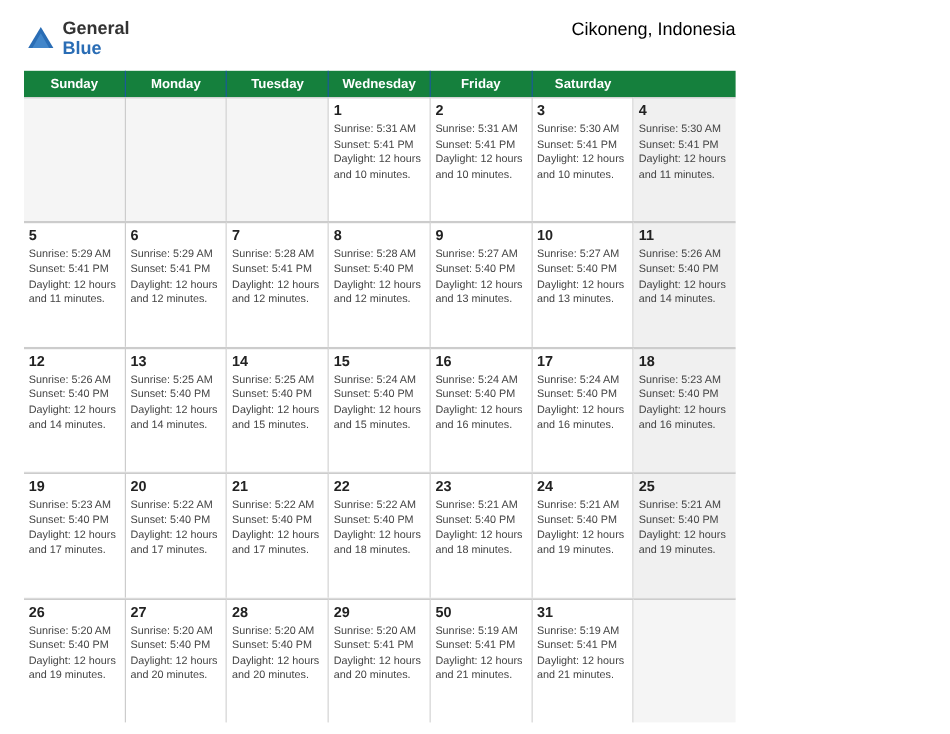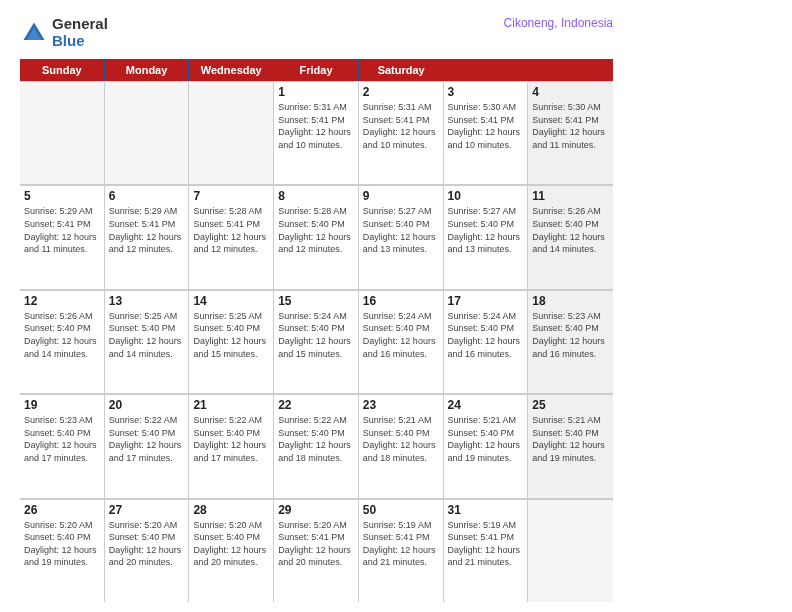--- a/index.html
+++ b/index.html
@@ -50,32 +50,32 @@
     .title-block {
       text-align: right;
     }
     .month-title {
       font-size: 32px;
       font-weight: bold;
       color: #222;
       line-height: 1.1;
     }
     .location {
-      font-size: 12px;
-      color: #8b5cf6;
+      font-size: 15px;
+      color: #000000;
     }
     .calendar {
       flex: 1;
       display: flex;
       flex-direction: column;
     }
     .cal-header {
       display: grid;
       grid-template-columns: repeat(7, 1fr);
-      background: #b91c1c;
+      background: #15803d;
     }
     .cal-header-cell {
       color: #fff;
       font-size: 11px;
       font-weight: bold;
       text-align: center;
       padding: 5px 2px;
       border-right: 1px solid #1a5a9a;
     }
     .cal-header-cell:last-child { border-right: none; }
@@ -133,20 +133,21 @@
     </div>
     <div class="title-block">
       <div class="location">Cikoneng, Indonesia</div>
     </div>
   </div>
 
   <div class="calendar">
     <div class="cal-header" id="cal-header">
         <div class="cal-header-cell">Sunday</div>
         <div class="cal-header-cell">Monday</div>
+        <div class="cal-header-cell">Tuesday</div>
         <div class="cal-header-cell">Wednesday</div>
         <div class="cal-header-cell">Friday</div>
         <div class="cal-header-cell">Saturday</div>
       </div>
     <div class="cal-body" id="cal-body">
         <div class="cal-row">
           <div class="cal-cell empty"></div>
           <div class="cal-cell empty"></div>
           <div class="cal-cell empty"></div>
           <div class="cal-cell">

